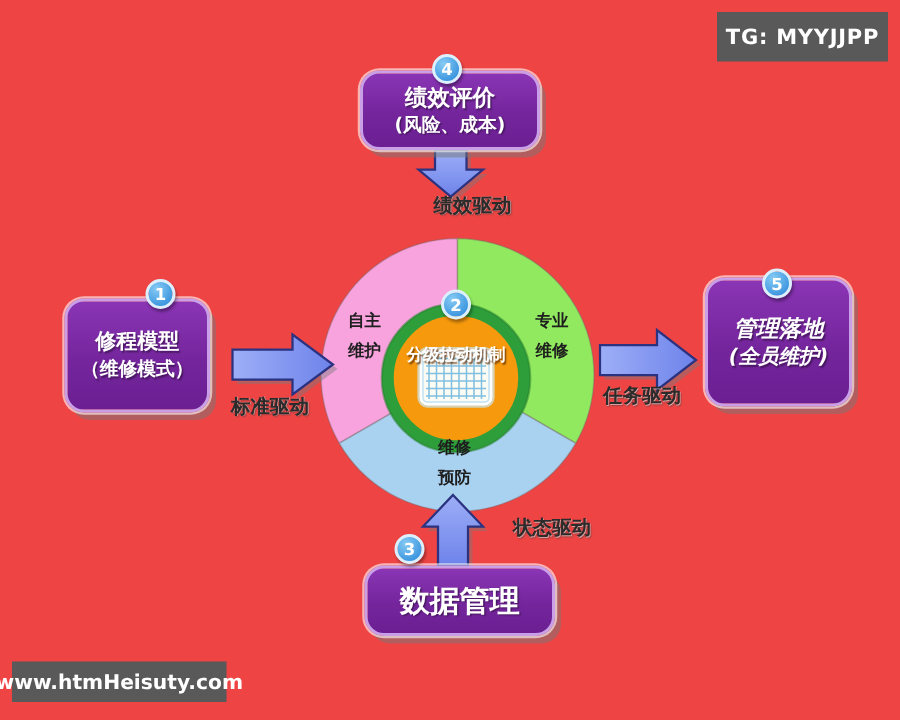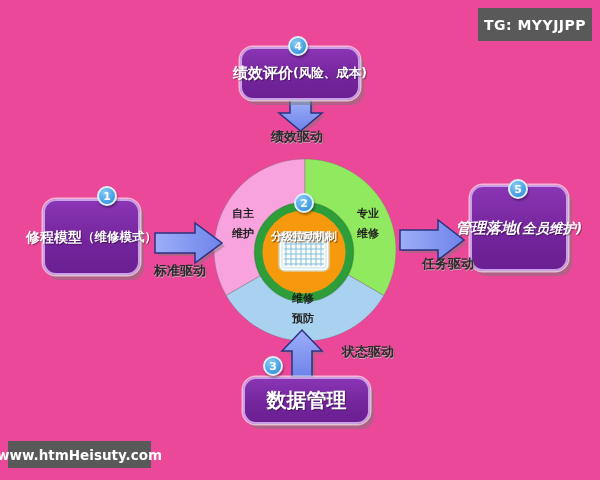--- a/index.html
+++ b/index.html
@@ -1,33 +1,33 @@
 <!DOCTYPE html>
 <html><head>
 <meta charset="utf-8">
 <style>
   html,body{margin:0;padding:0;background:#fff;}
   #canvas{
-    position:relative;width:600px;height:480px;background:#ec4899;overflow:hidden;
+    position:relative;width:600px;height:480px;background:#ef4444;overflow:hidden;
     font-family:"DejaVu Sans","Liberation Sans",sans-serif;
   }
   
   .gray-badge{
     position:absolute;background:#595959;color:#fff;font-weight:bold;
     display:flex;align-items:center;justify-content:center;letter-spacing:.5px;
   }
   #tg-badge{left:478px;top:8px;width:114px;height:33px;font-size:14px;}
   #site-badge{left:8px;top:441px;width:143px;height:27px;font-size:13.5px;letter-spacing:0;}
   
   .pbox{
     position:absolute;box-sizing:border-box;
     background:linear-gradient(180deg,#8A35B5 0%,#74259C 55%,#6B1F92 100%);
     border:2px solid #C9A0E8;border-radius:13px;
     box-shadow:0 0 0 1.5px rgba(255,255,255,.6),4px 5px 0 rgba(120,120,120,.5);
-    color:#fff;display:flex;flex-direction:row;align-items:center;justify-content:center;
+    color:#fff;display:flex;flex-direction:column;align-items:center;justify-content:center;
     font-weight:bold;text-shadow:1px 1px 1px rgba(0,0,0,.4);text-align:center;line-height:1.35;
   }
   #box-evaluation{left:240px;top:47px;width:120px;height:53px;}
   #box-model{left:43px;top:199px;width:97px;height:76px;}
   #box-landing{left:470px;top:185px;width:98px;height:86px;font-style:italic;}
   #box-data{left:243px;top:377px;width:127px;height:47px;}
   .box-line1{font-size:15px;white-space:nowrap;}
   .box-line2{font-size:12.5px;white-space:nowrap;}
   #box-data .box-line1{font-size:20px;}
   
@@ -57,23 +57,23 @@
     font-size:11px;font-weight:bold;color:#fff;z-index:5;white-space:nowrap;
     text-shadow:1px 1px 1px rgba(90,40,0,.8);
     margin-top:16px;
   }
   
   .arrow-label{
     position:absolute;width:84px;text-align:center;font-size:13px;font-weight:bold;
     color:#2B2B2B;z-index:5;white-space:nowrap;
     text-shadow:.5px .5px 0 rgba(255,255,255,.5),1px 1px 1px rgba(60,60,60,.45);
   }
-  #lbl-top{left:255px;top:128px;}
+  #lbl-top{left:273px;top:128px;}
   #lbl-left{left:138px;top:262px;}
-  #lbl-right{left:406px;top:255px;}
+  #lbl-right{left:386px;top:255px;}
   #lbl-bottom{left:326px;top:343px;}
   svg{position:absolute;left:0;top:0;}
 </style>
 </head>
 <body>
 
 <div id="canvas">
 
   <svg width="600" height="480" viewBox="0 0 600 480">
     <defs>

